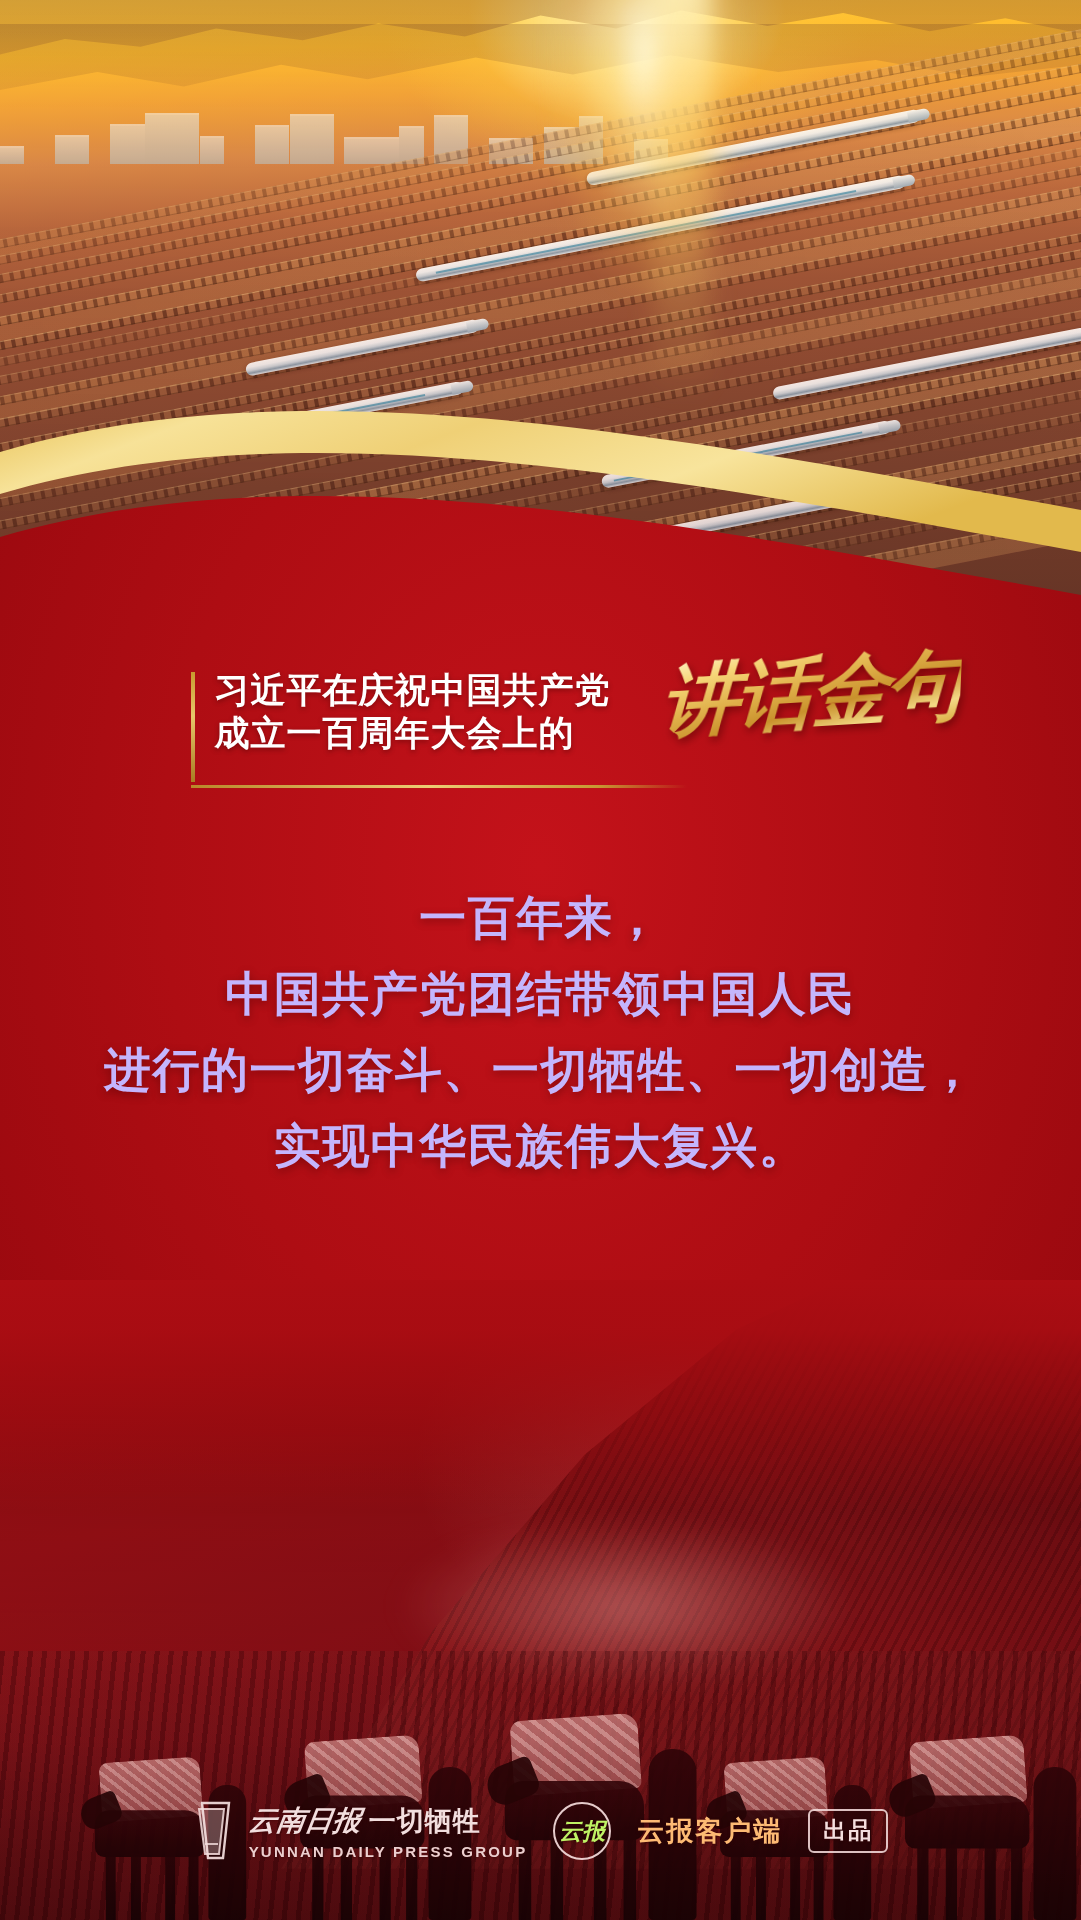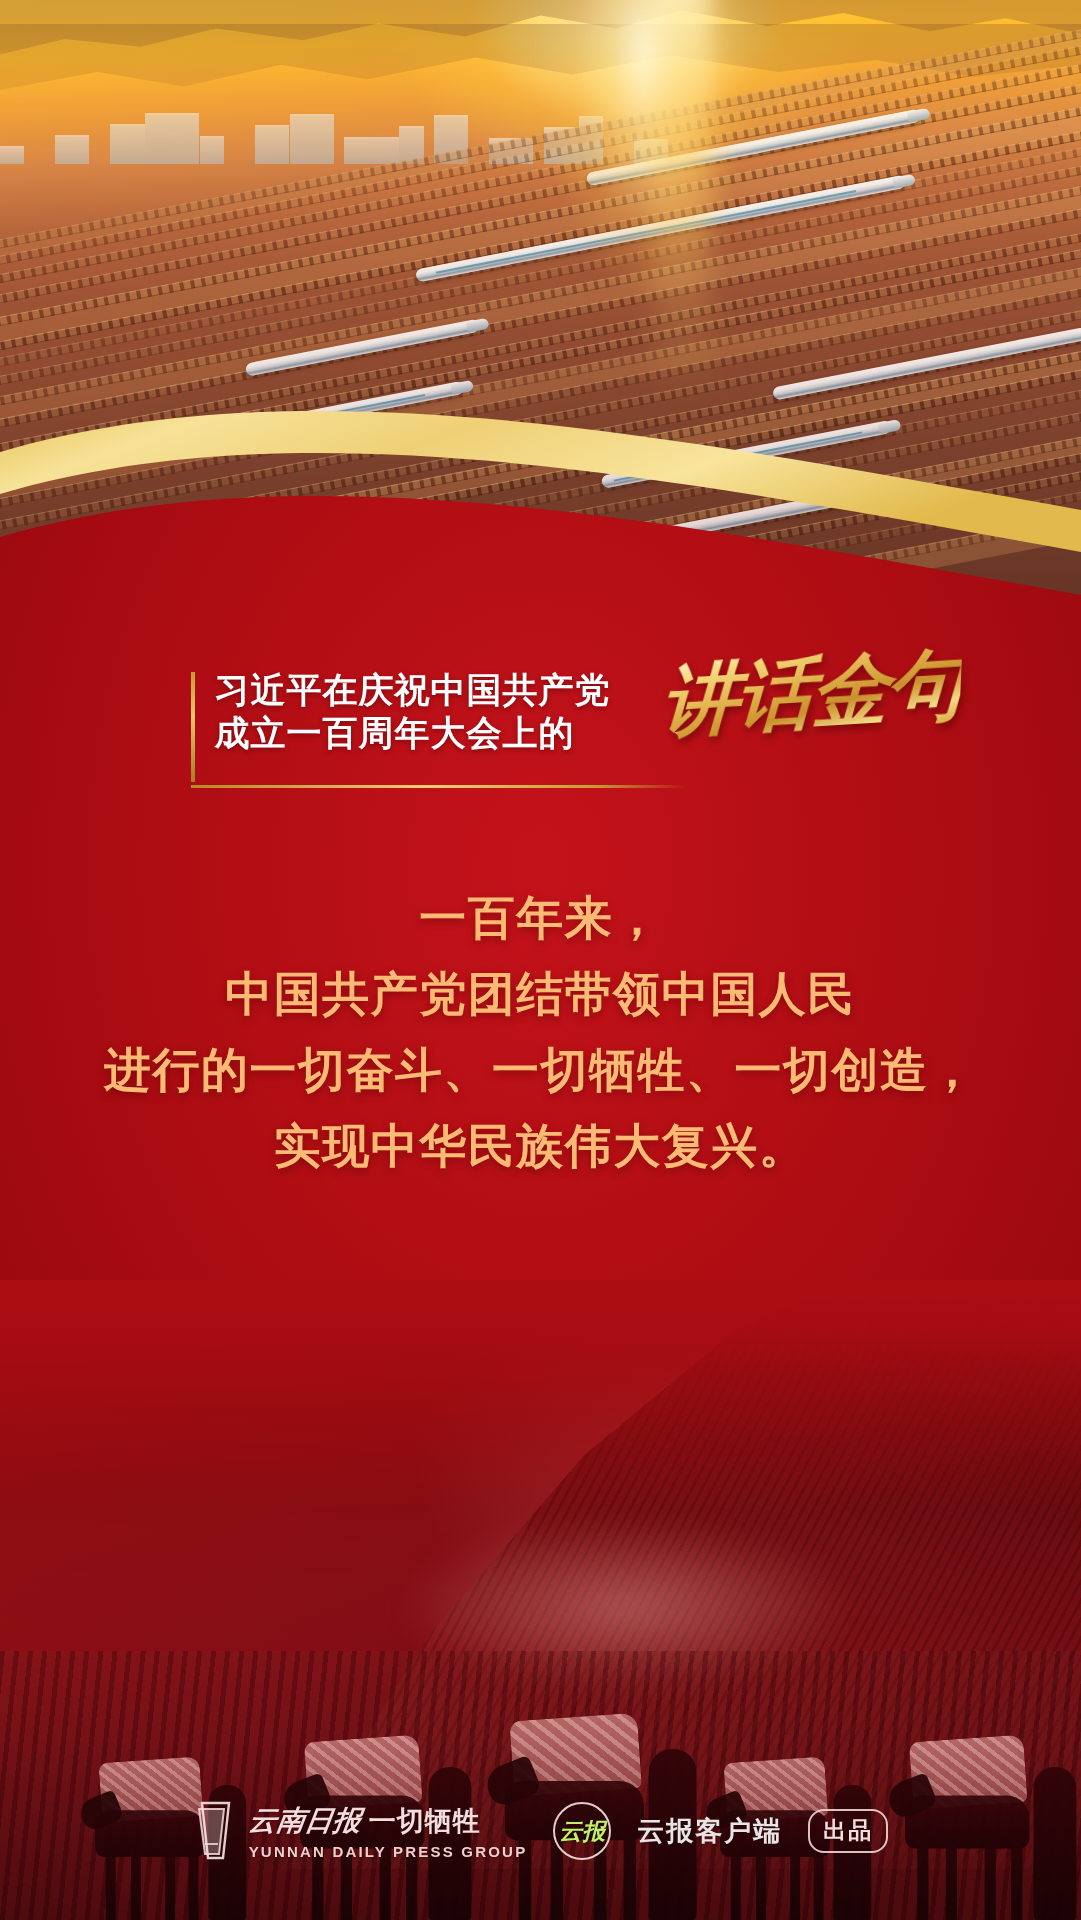--- a/index.html
+++ b/index.html
@@ -148,21 +148,21 @@
     filter:drop-shadow(2px 4px 4px rgba(70,0,0,.55));
     transform:rotate(-3.5deg) skewX(-6deg);
     white-space:nowrap;
   }
 
   
   .quote{
     position:absolute; left:0; top:880px; width:1081px;
     z-index:7;
     text-align:center;
-    color:#fdba74;
+    color:#c4b5fd;
     font-size:47px; font-weight:bold;
     line-height:1.62;
     letter-spacing:1.5px;
     text-shadow:0 3px 8px rgba(70,0,0,.45);
   }
   .quote .ln{ display:block; white-space:nowrap; }
 
   
   .histphoto{
     position:absolute; left:0; bottom:0; width:1081px; height:640px;
@@ -264,26 +264,26 @@
   .f-seal{
     width:58px; height:58px; border-radius:50%;
     border:2px solid rgba(245,220,220,.92);
     display:flex; align-items:center; justify-content:center;
     color:#bef264; font-size:23px; font-weight:bold; font-style:italic;
     line-height:1;
     text-shadow:0 1px 2px rgba(50,0,0,.5);
     flex:none;
   }
   .f-app{
-    color:#e5e5e5; font-size:27px; font-weight:bold; letter-spacing:2px;
+    color:#fdba74; font-size:27px; font-weight:bold; letter-spacing:2px;
     text-shadow:0 1px 3px rgba(50,0,0,.5);
   }
   .f-badge{
     border:2px solid rgba(245,220,220,.88);
-    border-radius:16px;
+    border-radius:6px;
     padding:4px 13px 5px;
     color:#f4dede; font-size:23px; font-weight:bold; letter-spacing:2px;
     text-shadow:0 1px 2px rgba(50,0,0,.5);
   }
 </style>
 </head>
 <body>
 
 <div class="poster">
 

